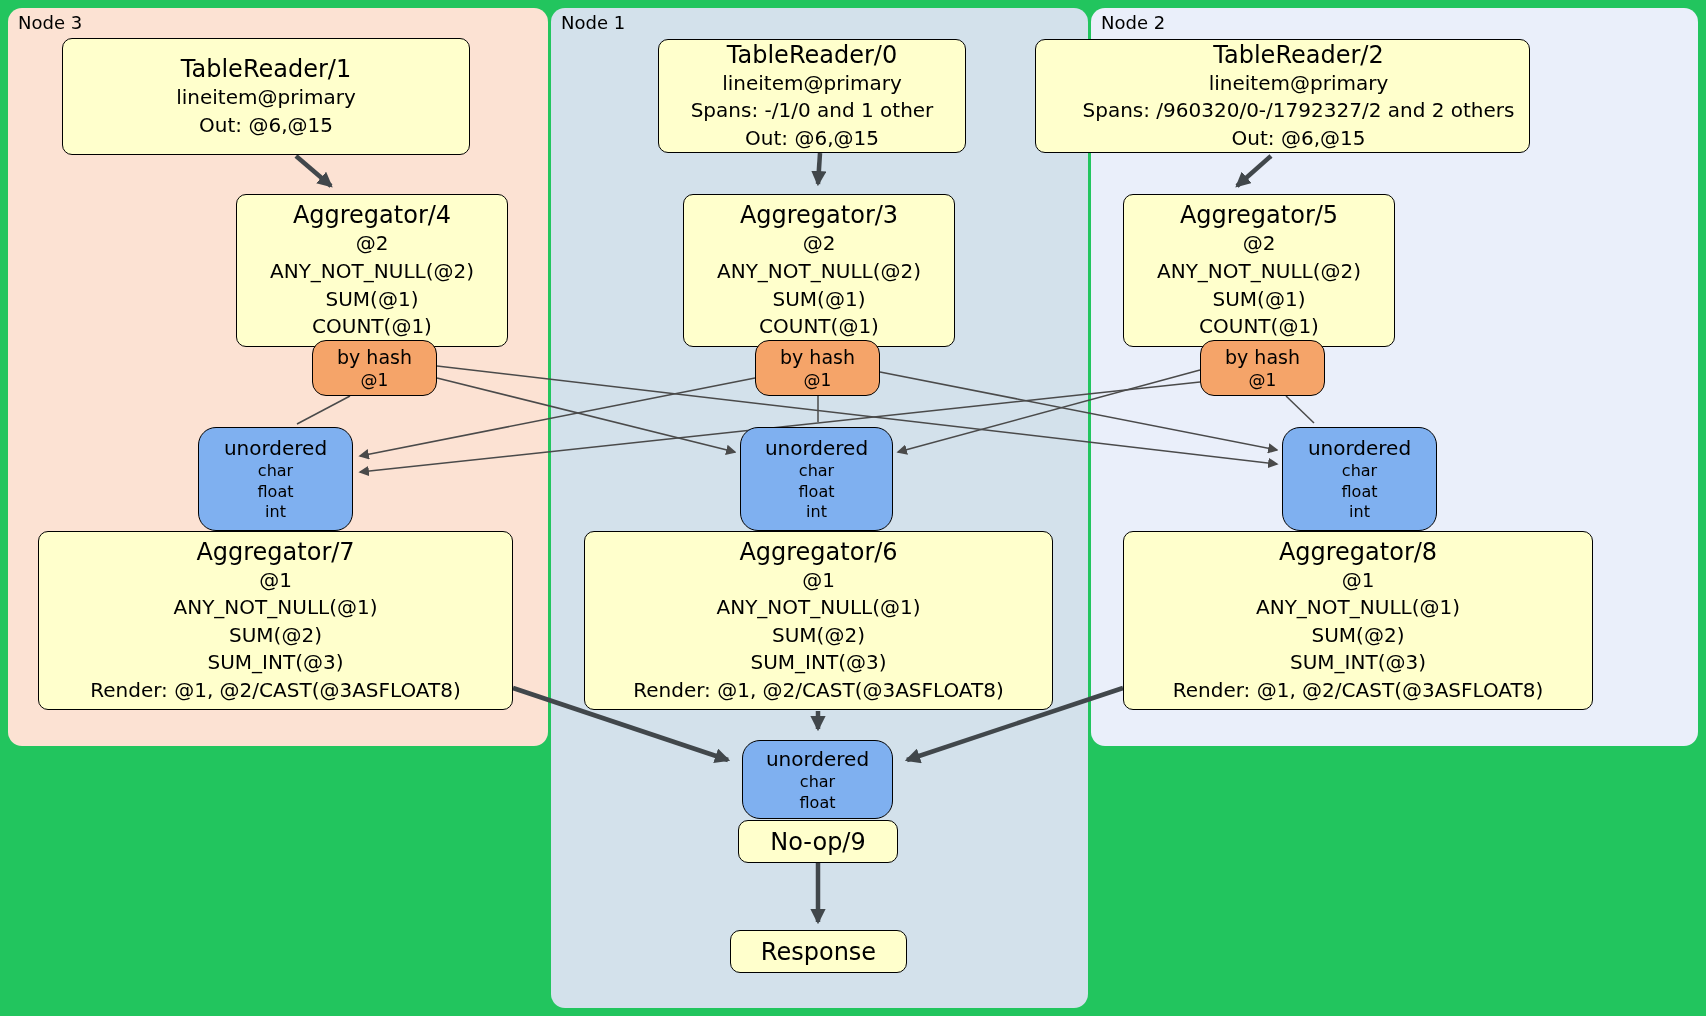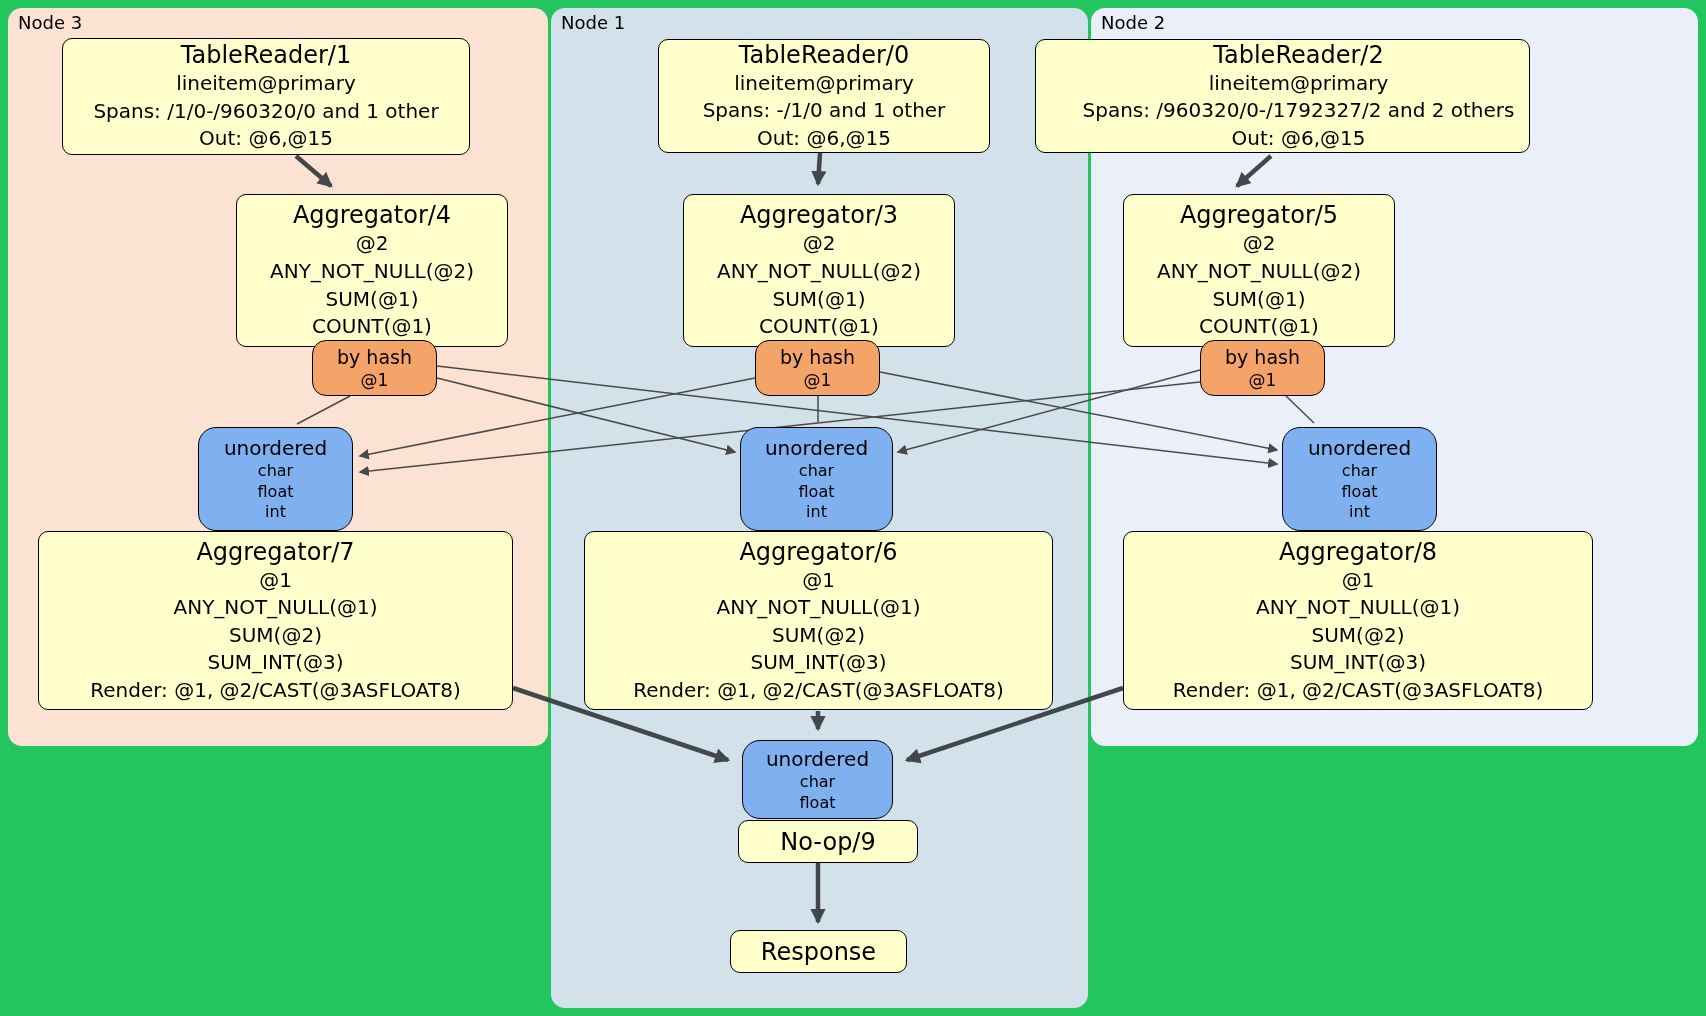--- a/index.html
+++ b/index.html
@@ -30,36 +30,36 @@
   .router{background:#f5a469;border-radius:14px;z-index:4;}
   .router .title{font-size:19px;line-height:1.3;}
   .router .line{font-size:17px;line-height:1.25;}
 
   .stream{background:#7fb0f0;border-radius:18px;z-index:4;}
   .stream .title{font-size:20px;line-height:1.3;}
   .stream .line{font-size:16px;line-height:1.3;}
 
   
   #box-tr1{left:62px;top:38px;width:408px;height:117px;}
-  #box-tr0{left:658px;top:39px;width:332px;height:114px;}
+  #box-tr0{left:658px;top:39px;width:308px;height:114px;}
   #box-tr2{left:1035px;top:39px;width:495px;height:114px;padding-left:32px;}
   #box-agg4{left:236px;top:194px;width:272px;height:153px;}
   #box-agg3{left:683px;top:194px;width:272px;height:153px;}
   #box-agg5{left:1123px;top:194px;width:272px;height:153px;}
   #box-hash4{left:312px;top:340px;width:125px;height:56px;}
   #box-hash3{left:755px;top:340px;width:125px;height:56px;}
   #box-hash5{left:1200px;top:340px;width:125px;height:56px;}
   #box-unleft{left:198px;top:427px;width:155px;height:104px;}
   #box-unmid{left:740px;top:427px;width:153px;height:104px;}
   #box-unright{left:1282px;top:427px;width:155px;height:104px;}
   #box-agg7{left:38px;top:531px;width:475px;height:179px;}
   #box-agg6{left:584px;top:531px;width:469px;height:179px;}
   #box-agg8{left:1123px;top:531px;width:470px;height:179px;text-align:center;}
   #box-unfinal{left:742px;top:740px;width:151px;height:79px;}
-  #box-noop{left:738px;top:820px;width:180px;height:43px;}
+  #box-noop{left:738px;top:820px;width:160px;height:43px;}
   #box-response{left:730px;top:930px;width:177px;height:43px;}
 </style>
 </head>
 <body>
 
 <div id="canvas">
 
   <div class="panel" id="panel-node3"></div>
   <div class="panel" id="panel-node1"></div>
   <div class="panel" id="panel-node2"></div>
@@ -96,21 +96,20 @@
       <path d="M880,372 L1277,450" marker-end="url(#ah-thin)"></path>
       <path d="M1200,382 L360,472" marker-end="url(#ah-thin)"></path>
       <path d="M1200,370 L898,452" marker-end="url(#ah-thin)"></path>
       <path d="M1286,396 L1314,423"></path>
     </g>
   </svg>
 
   <div class="pbox" id="box-tr1">
     <div class="title">TableReader/1</div>
     <div class="line">lineitem@primary</div>
-    <div class="line">Spans: /1/0-/960320/0 and 1 other</div>
     <div class="line">Out: @6,@15</div>
   </div>
   <div class="pbox" id="box-agg4">
     <div class="title">Aggregator/4</div>
     <div class="line">@2</div>
     <div class="line">ANY_NOT_NULL(@2)</div>
     <div class="line">SUM(@1)</div>
     <div class="line">COUNT(@1)</div>
   </div>
   <div class="pbox router" id="box-hash4">

